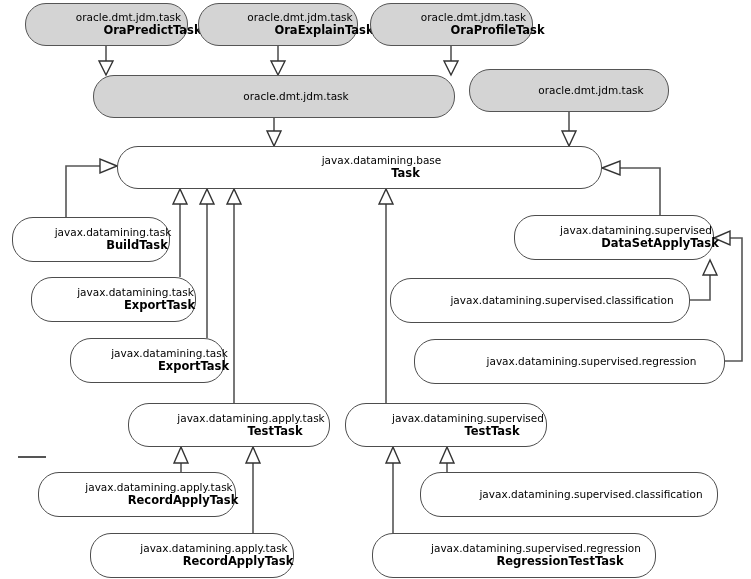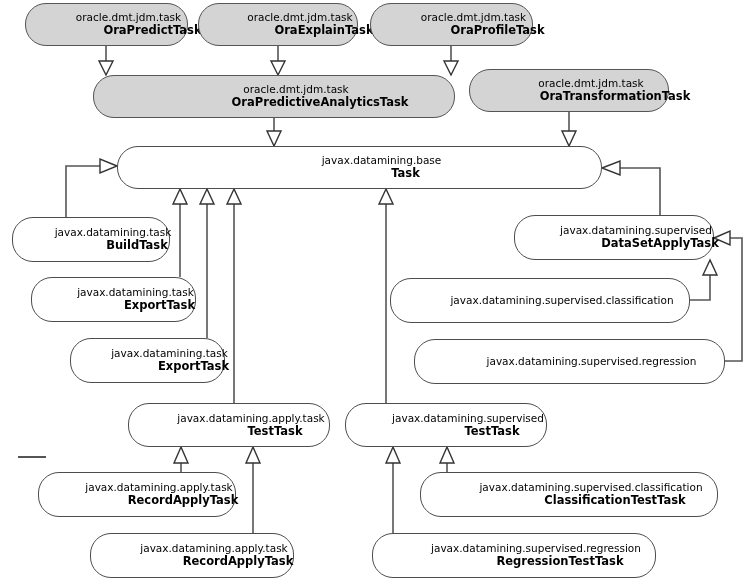--- a/index.html
+++ b/index.html
@@ -157,26 +157,24 @@
     <div class="uml-name">OraExplainTask</div>
   </div>
 
   <div class="uml-class shaded" style="left:370px; top:3px; width:163px; height:43px;">
     <div class="uml-pkg">oracle.dmt.jdm.task</div>
     <div class="uml-name">OraProfileTask</div>
   </div>
 
   <div class="uml-class shaded" style="left:93px; top:75px; width:362px; height:43px;">
     <div class="uml-pkg">oracle.dmt.jdm.task</div>
-    <div class="uml-name">OraPredictiveAnalyticsTask</div>
   </div>
 
   <div class="uml-class shaded" style="left:469px; top:69px; width:200px; height:43px;">
     <div class="uml-pkg">oracle.dmt.jdm.task</div>
-    <div class="uml-name">OraTransformationTask</div>
   </div>
 
   <div class="uml-class" style="left:117px; top:146px; width:485px; height:43px;justify-content:center;">
     <div class="uml-pkg">javax.datamining.base</div>
     <div class="uml-name">Task</div>
   </div>
 
   <div class="uml-class" style="left:12px; top:217px; width:158px; height:45px;">
     <div class="uml-pkg">javax.datamining.task</div>
     <div class="uml-name">BuildTask</div>
@@ -215,21 +213,20 @@
     <div class="uml-name">TestTask</div>
   </div>
 
   <div class="uml-class" style="left:38px; top:472px; width:198px; height:45px;">
     <div class="uml-pkg">javax.datamining.apply.task</div>
     <div class="uml-name">RecordApplyTask</div>
   </div>
 
   <div class="uml-class" style="left:420px; top:472px; width:298px; height:45px;">
     <div class="uml-pkg">javax.datamining.supervised.classification</div>
-    <div class="uml-name">ClassificationTestTask</div>
   </div>
 
   <div class="uml-class" style="left:90px; top:533px; width:204px; height:45px;">
     <div class="uml-pkg">javax.datamining.apply.task</div>
     <div class="uml-name">RecordApplyTask</div>
   </div>
 
   <div class="uml-class" style="left:372px; top:533px; width:284px; height:45px;">
     <div class="uml-pkg">javax.datamining.supervised.regression</div>
     <div class="uml-name">RegressionTestTask</div>

